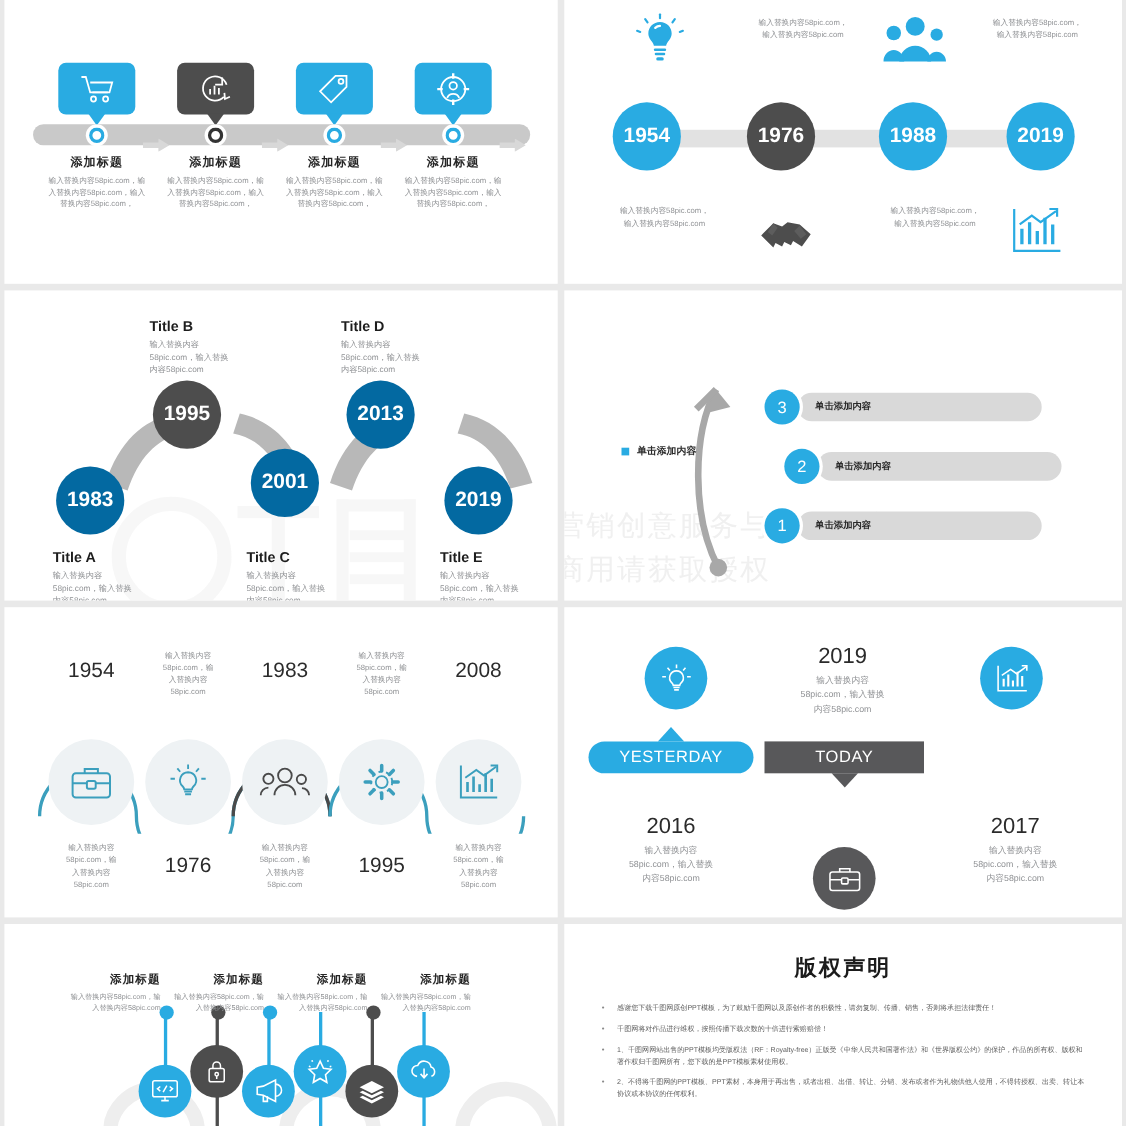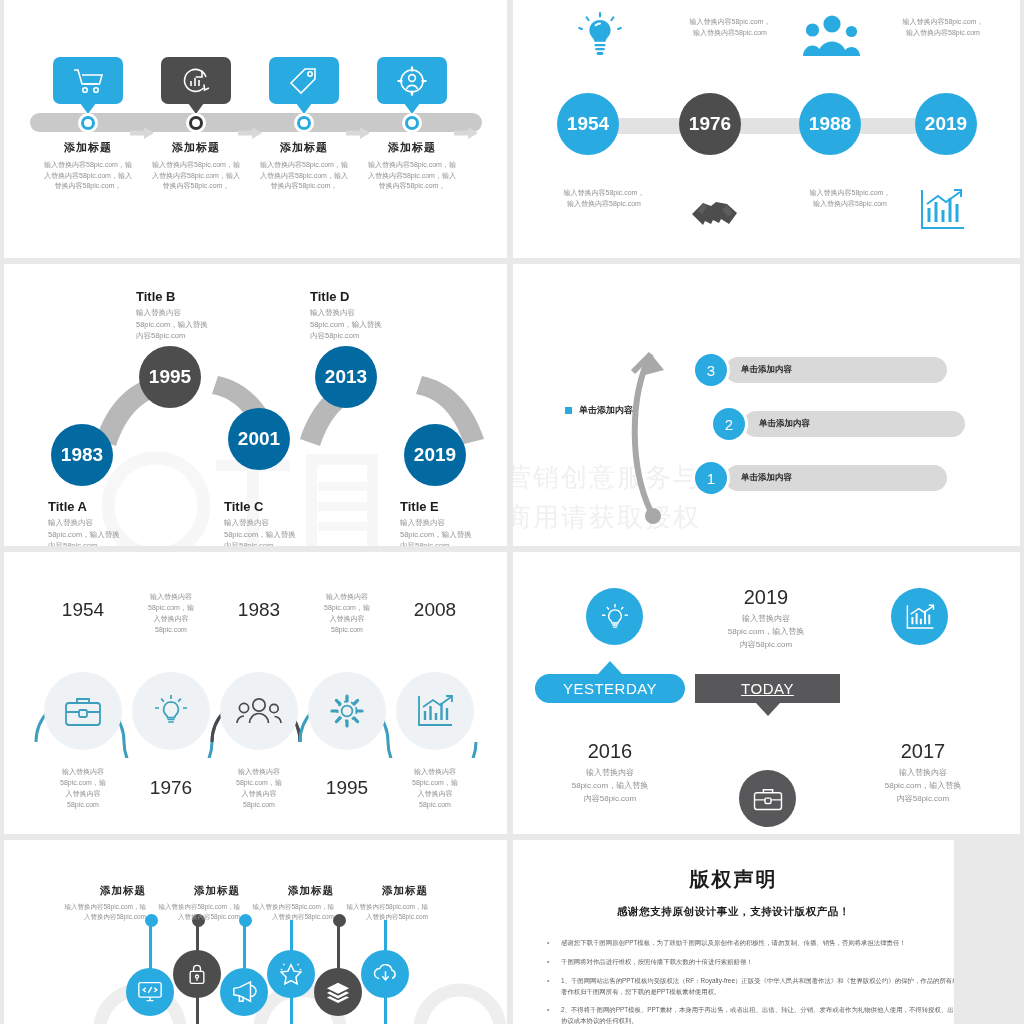--- a/index.html
+++ b/index.html
@@ -13,21 +13,21 @@
 
   .panel { position:absolute; background:#fff; overflow:hidden; }
   
   .p-tl { left:4px;   top:0;     width:503px; height:258px; }
   .p-tr { left:513px; top:0;     width:507px; height:258px; }
   .p-ml { left:4px;   top:264px; width:503px; height:282px; }
   .p-mr { left:513px; top:264px; width:507px; height:282px; }
   .p-bl { left:4px;   top:552px; width:503px; height:282px; }
   .p-br { left:513px; top:552px; width:507px; height:282px; }
   .p-fl { left:4px;   top:840px; width:503px; height:184px; }
-  .p-fr { left:513px; top:840px; width:441px; height:184px; }
+  .p-fr { left:513px; top:840px; width:507px; height:184px; }
 
   
   .hd {
     font-weight:bold; color:#262626; text-align:center;
     letter-spacing:1px;
   }
   .body-txt { color:#8f9194; line-height:1.5; text-align:center; }
 
   
   .pr-track {
@@ -571,21 +571,21 @@
         <path d="M10 25.5V17M15 25.5V12.5M20 25.5V19M25 25.5V9.5M30 25.5V14" stroke-width="2.3"></path>
         <path d="M8 13.5L17.5 7l6.5 4.6L34.5 4"></path>
           <path d="M29.5 3h5.5v5.5"></path>
       </svg>
     </div>
 
     <div class="ytt blue" style="left:22px;  top:122px; width:150px;">
       <span class="up"></span>
       <span>YESTERDAY</span>
     </div>
-    <div class="ytt dark" style="left:182px; top:122px; width:145px;text-decoration:underline;">
+    <div class="ytt dark" style="left:182px; top:122px; width:145px;">
       <span class="dn"></span>
       <span>TODAY</span>
     </div>
 
     <div class="ytt-blk" style="left:7px; top:188px;">
       <div class="y">2016</div>
       <div class="n">
         <div>输入替换内容</div>
         <div>58pic.com，输入替换</div>
         <div>内容58pic.com</div>
@@ -694,21 +694,20 @@
       <div class="hd">添加标题</div>
       <div class="body-txt">
         <div>输入替换内容58pic.com，输</div>
         <div>入替换内容58pic.com</div>
       </div>
     </div>
   </div>
 
   <div class="panel p-fr">
     <div class="cp-ttl">版权声明</div>
-    <div class="cp-sub">感谢您支持原创设计事业，支持设计版权产品！</div>
     <div class="cp-list">
       <div class="cp-li">
         <span class="bul">•</span>
         <span>感谢您下载千图网原创PPT模板，为了鼓励千图网以及原创作者的积极性，请勿复制、传播、销售，否则将承担法律责任！</span>
       </div>
       <div class="cp-li">
         <span class="bul">•</span>
         <span>千图网将对作品进行维权，按照传播下载次数的十倍进行索赔赔偿！</span>
       </div>
       <div class="cp-li">

